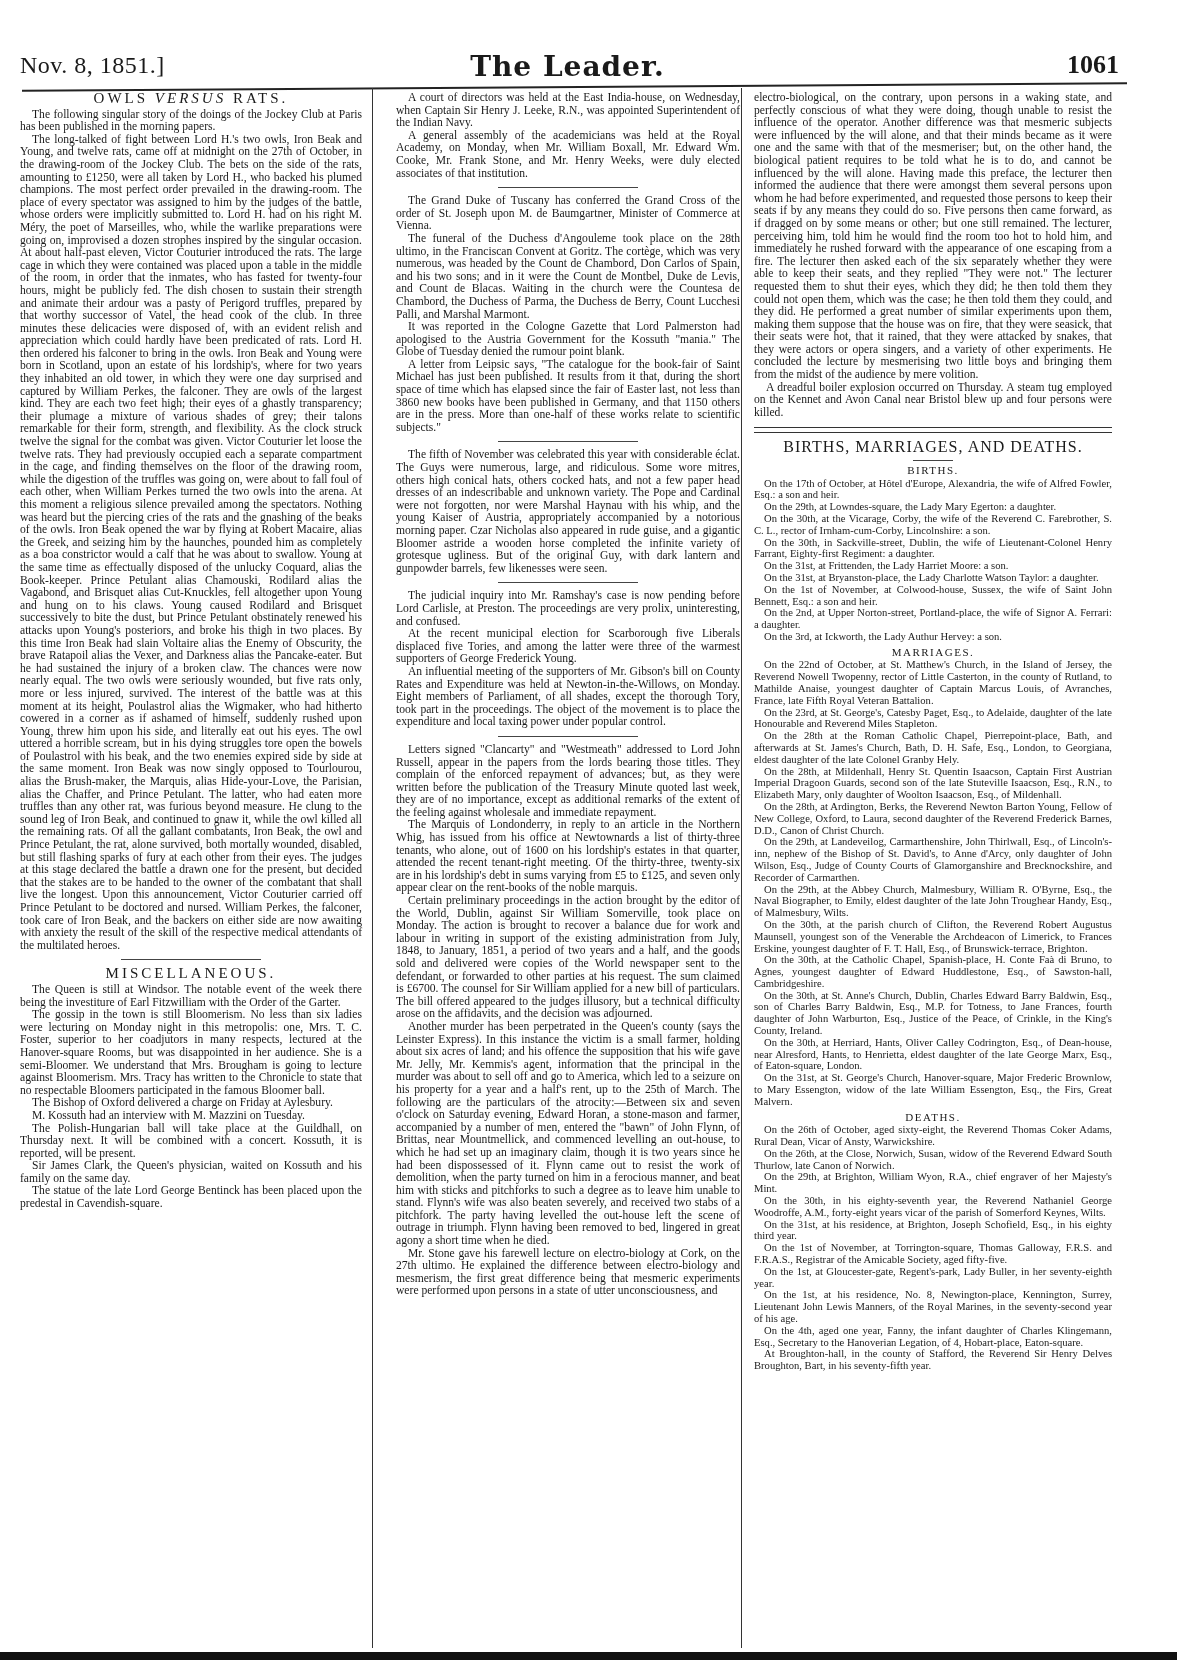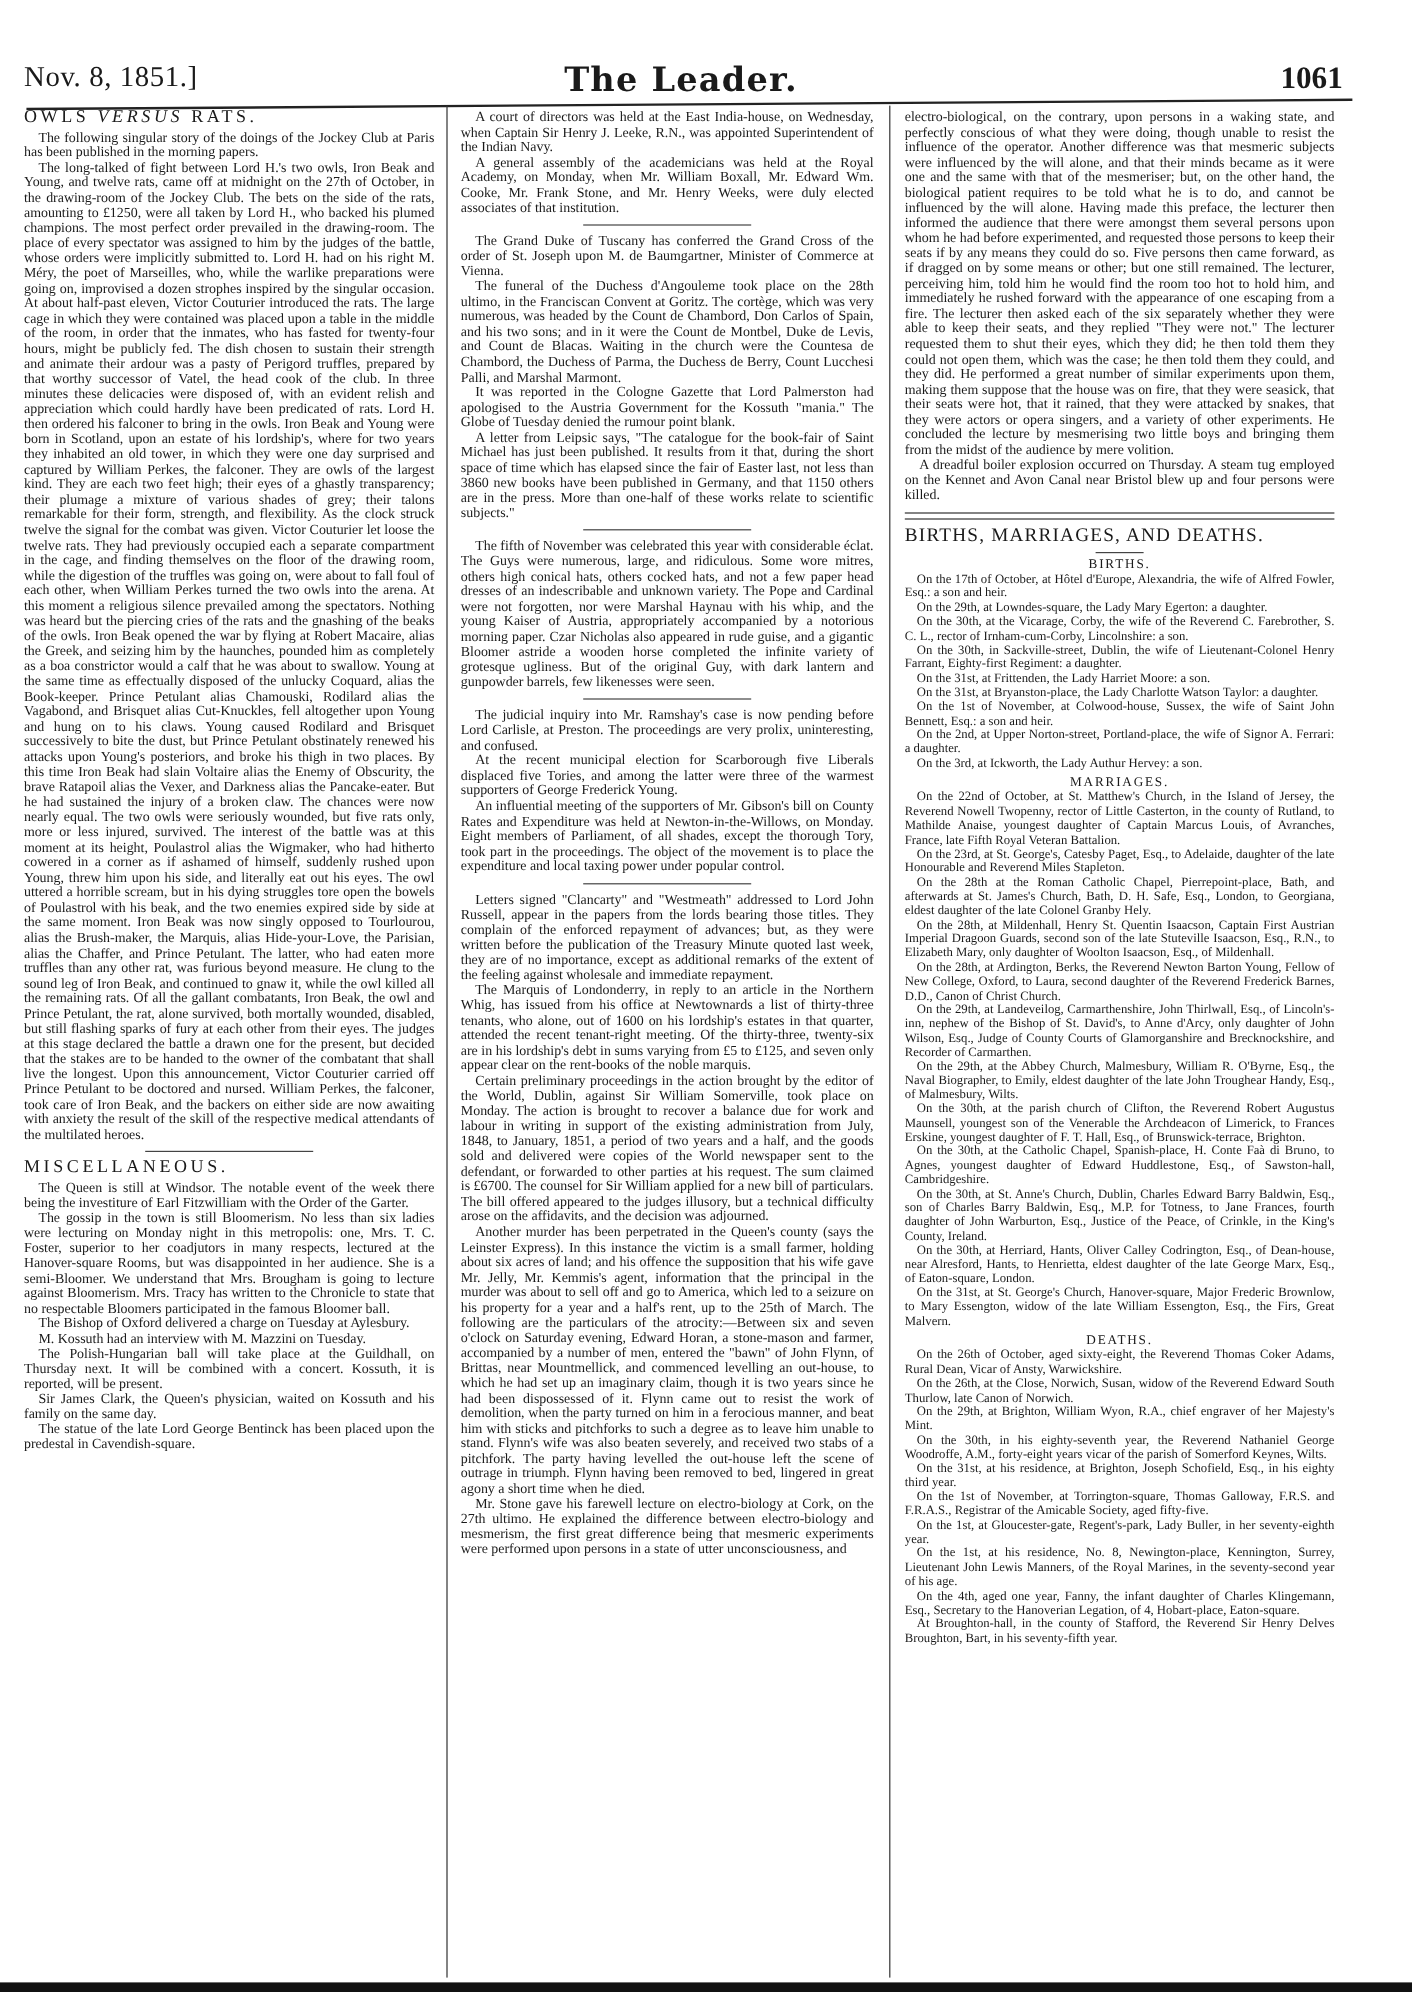--- a/index.html
+++ b/index.html
@@ -5,26 +5,26 @@
   html, body { margin: 0; padding: 0; background: #ffffff; }
   body { width: 1177px; height: 1660px; position: relative; overflow: hidden; color: #1a1a1a; font-family: "DejaVu Serif", "Liberation Serif", serif; }
   .page { position: absolute; left: 0; top: 0; width: 1177px; height: 1660px; }
   .masthead { position: absolute; left: 20px; right: 58px; top: 50px; height: 40px; }
   .masthead .date { position: absolute; left: 0; top: 2px; font-family: "Liberation Serif", serif; font-size: 24px; letter-spacing: 0.5px; text-align: center; }
   .masthead .title { position: absolute; left: 0; right: 4px; top: 0; text-align: center; font-family: "DejaVu Serif", serif; font-weight: bold; font-size: 28px; letter-spacing: 1px; }
   .masthead .pageno { position: absolute; right: 0; top: 0; font-family: "Liberation Serif", serif; font-weight: bold; font-size: 26px; }
   .rule-top { position: absolute; left: 22px; right: 50px; top: 86px; height: 2px; background: #222; transform: rotate(-0.4deg); }
   .col { position: absolute; top: 92px; font-family: "Liberation Serif", serif; font-size: 11.6px; line-height: 12.6px; text-align: justify; }
   .col1 { left: 20px; width: 342px; }
-  .col2 { left: 384px; width: 344px; }
+  .col2 { left: 396px; width: 344px; }
   .col3 { left: 754px; width: 358px; }
   .vrule { position: absolute; top: 88px; width: 1px; background: #333; }
   .vrule.a { left: 372px; height: 1560px; }
   .vrule.b { left: 741px; height: 1560px; }
-  h2.sec { margin: 0 0 4px 0; text-align: left; font-weight: normal; font-size: 15px; letter-spacing: 3px; font-family: "Liberation Serif", serif; }
+  h2.sec { margin: 0 0 4px 0; text-align: center; font-weight: normal; font-size: 15px; letter-spacing: 3px; font-family: "Liberation Serif", serif; }
   h2.sec i { font-style: italic; }
   h2.big { font-size: 16px; letter-spacing: 1px; margin: 6px 0 6px 0; }
   h3.sub { margin: 3px 0 1px 0; text-align: center; font-weight: normal; font-size: 11px; letter-spacing: 1.5px; }
   p { margin: 0; text-indent: 12px; }
   .small p { font-size: 10.6px; line-height: 11.8px; text-indent: 10px; }
   .short-rule { width: 140px; height: 1px; background: #444; margin: 7px auto 7px auto; }
   .tiny-rule { width: 40px; height: 1px; background: #444; margin: 3px auto 3px auto; }
   .double-rule { height: 4px; border-top: 1px solid #333; border-bottom: 1px solid #333; margin: 8px 0 8px 0; }
   .bottom-bar { position: absolute; left: 0; right: 0; bottom: 0; height: 8px; background: #111; }
   .story { display: block; }
@@ -52,21 +52,21 @@
     </h2>
     <div class="story">
       <p>The following singular story of the doings of the Jockey Club at Paris has been published in the morning papers.</p>
       <p>The long-talked of fight between Lord H.'s two owls, Iron Beak and Young, and twelve rats, came off at midnight on the 27th of October, in the drawing-room of the Jockey Club. The bets on the side of the rats, amounting to £1250, were all taken by Lord H., who backed his plumed champions. The most perfect order prevailed in the drawing-room. The place of every spectator was assigned to him by the judges of the battle, whose orders were implicitly submitted to. Lord H. had on his right M. Méry, the poet of Marseilles, who, while the warlike preparations were going on, improvised a dozen strophes inspired by the singular occasion. At about half-past eleven, Victor Couturier introduced the rats. The large cage in which they were contained was placed upon a table in the middle of the room, in order that the inmates, who has fasted for twenty-four hours, might be publicly fed. The dish chosen to sustain their strength and animate their ardour was a pasty of Perigord truffles, prepared by that worthy successor of Vatel, the head cook of the club. In three minutes these delicacies were disposed of, with an evident relish and appreciation which could hardly have been predicated of rats. Lord H. then ordered his falconer to bring in the owls. Iron Beak and Young were born in Scotland, upon an estate of his lordship's, where for two years they inhabited an old tower, in which they were one day surprised and captured by William Perkes, the falconer. They are owls of the largest kind. They are each two feet high; their eyes of a ghastly transparency; their plumage a mixture of various shades of grey; their talons remarkable for their form, strength, and flexibility. As the clock struck twelve the signal for the combat was given. Victor Couturier let loose the twelve rats. They had previously occupied each a separate compartment in the cage, and finding themselves on the floor of the drawing room, while the digestion of the truffles was going on, were about to fall foul of each other, when William Perkes turned the two owls into the arena. At this moment a religious silence prevailed among the spectators. Nothing was heard but the piercing cries of the rats and the gnashing of the beaks of the owls. Iron Beak opened the war by flying at Robert Macaire, alias the Greek, and seizing him by the haunches, pounded him as completely as a boa constrictor would a calf that he was about to swallow. Young at the same time as effectually disposed of the unlucky Coquard, alias the Book-keeper. Prince Petulant alias Chamouski, Rodilard alias the Vagabond, and Brisquet alias Cut-Knuckles, fell altogether upon Young and hung on to his claws. Young caused Rodilard and Brisquet successively to bite the dust, but Prince Petulant obstinately renewed his attacks upon Young's posteriors, and broke his thigh in two places. By this time Iron Beak had slain Voltaire alias the Enemy of Obscurity, the brave Ratapoil alias the Vexer, and Darkness alias the Pancake-eater. But he had sustained the injury of a broken claw. The chances were now nearly equal. The two owls were seriously wounded, but five rats only, more or less injured, survived. The interest of the battle was at this moment at its height, Poulastrol alias the Wigmaker, who had hitherto cowered in a corner as if ashamed of himself, suddenly rushed upon Young, threw him upon his side, and literally eat out his eyes. The owl uttered a horrible scream, but in his dying struggles tore open the bowels of Poulastrol with his beak, and the two enemies expired side by side at the same moment. Iron Beak was now singly opposed to Tourlourou, alias the Brush-maker, the Marquis, alias Hide-your-Love, the Parisian, alias the Chaffer, and Prince Petulant. The latter, who had eaten more truffles than any other rat, was furious beyond measure. He clung to the sound leg of Iron Beak, and continued to gnaw it, while the owl killed all the remaining rats. Of all the gallant combatants, Iron Beak, the owl and Prince Petulant, the rat, alone survived, both mortally wounded, disabled, but still flashing sparks of fury at each other from their eyes. The judges at this stage declared the battle a drawn one for the present, but decided that the stakes are to be handed to the owner of the combatant that shall live the longest. Upon this announcement, Victor Couturier carried off Prince Petulant to be doctored and nursed. William Perkes, the falconer, took care of Iron Beak, and the backers on either side are now awaiting with anxiety the result of the skill of the respective medical attendants of the multilated heroes.</p>
     </div>
     <div class="short-rule"></div>
     <h2 class="sec">MISCELLANEOUS.</h2>
     <div class="story">
       <p>The Queen is still at Windsor. The notable event of the week there being the investiture of Earl Fitzwilliam with the Order of the Garter.</p>
       <p>The gossip in the town is still Bloomerism. No less than six ladies were lecturing on Monday night in this metropolis: one, Mrs. T. C. Foster, superior to her coadjutors in many respects, lectured at the Hanover-square Rooms, but was disappointed in her audience. She is a semi-Bloomer. We understand that Mrs. Brougham is going to lecture against Bloomerism. Mrs. Tracy has written to the Chronicle to state that no respectable Bloomers participated in the famous Bloomer ball.</p>
-      <p>The Bishop of Oxford delivered a charge on Tuesday at Aylesbury.</p>
+      <p>The Bishop of Oxford delivered a charge on Friday at Aylesbury.</p>
       <p>M. Kossuth had an interview with M. Mazzini on Tuesday.</p>
       <p>The Polish-Hungarian ball will take place at the Guildhall, on Thursday next. It will be combined with a concert. Kossuth, it is reported, will be present.</p>
       <p>Sir James Clark, the Queen's physician, waited on Kossuth and his family on the same day.</p>
       <p>The statue of the late Lord George Bentinck has been placed upon the predestal in Cavendish-square.</p>
     </div>
   </div>
 
   <div class="col col2">
     <div class="story">
       <p>A court of directors was held at the East India-house, on Wednesday, when Captain Sir Henry J. Leeke, R.N., was appointed Superintendent of the Indian Navy.</p>

